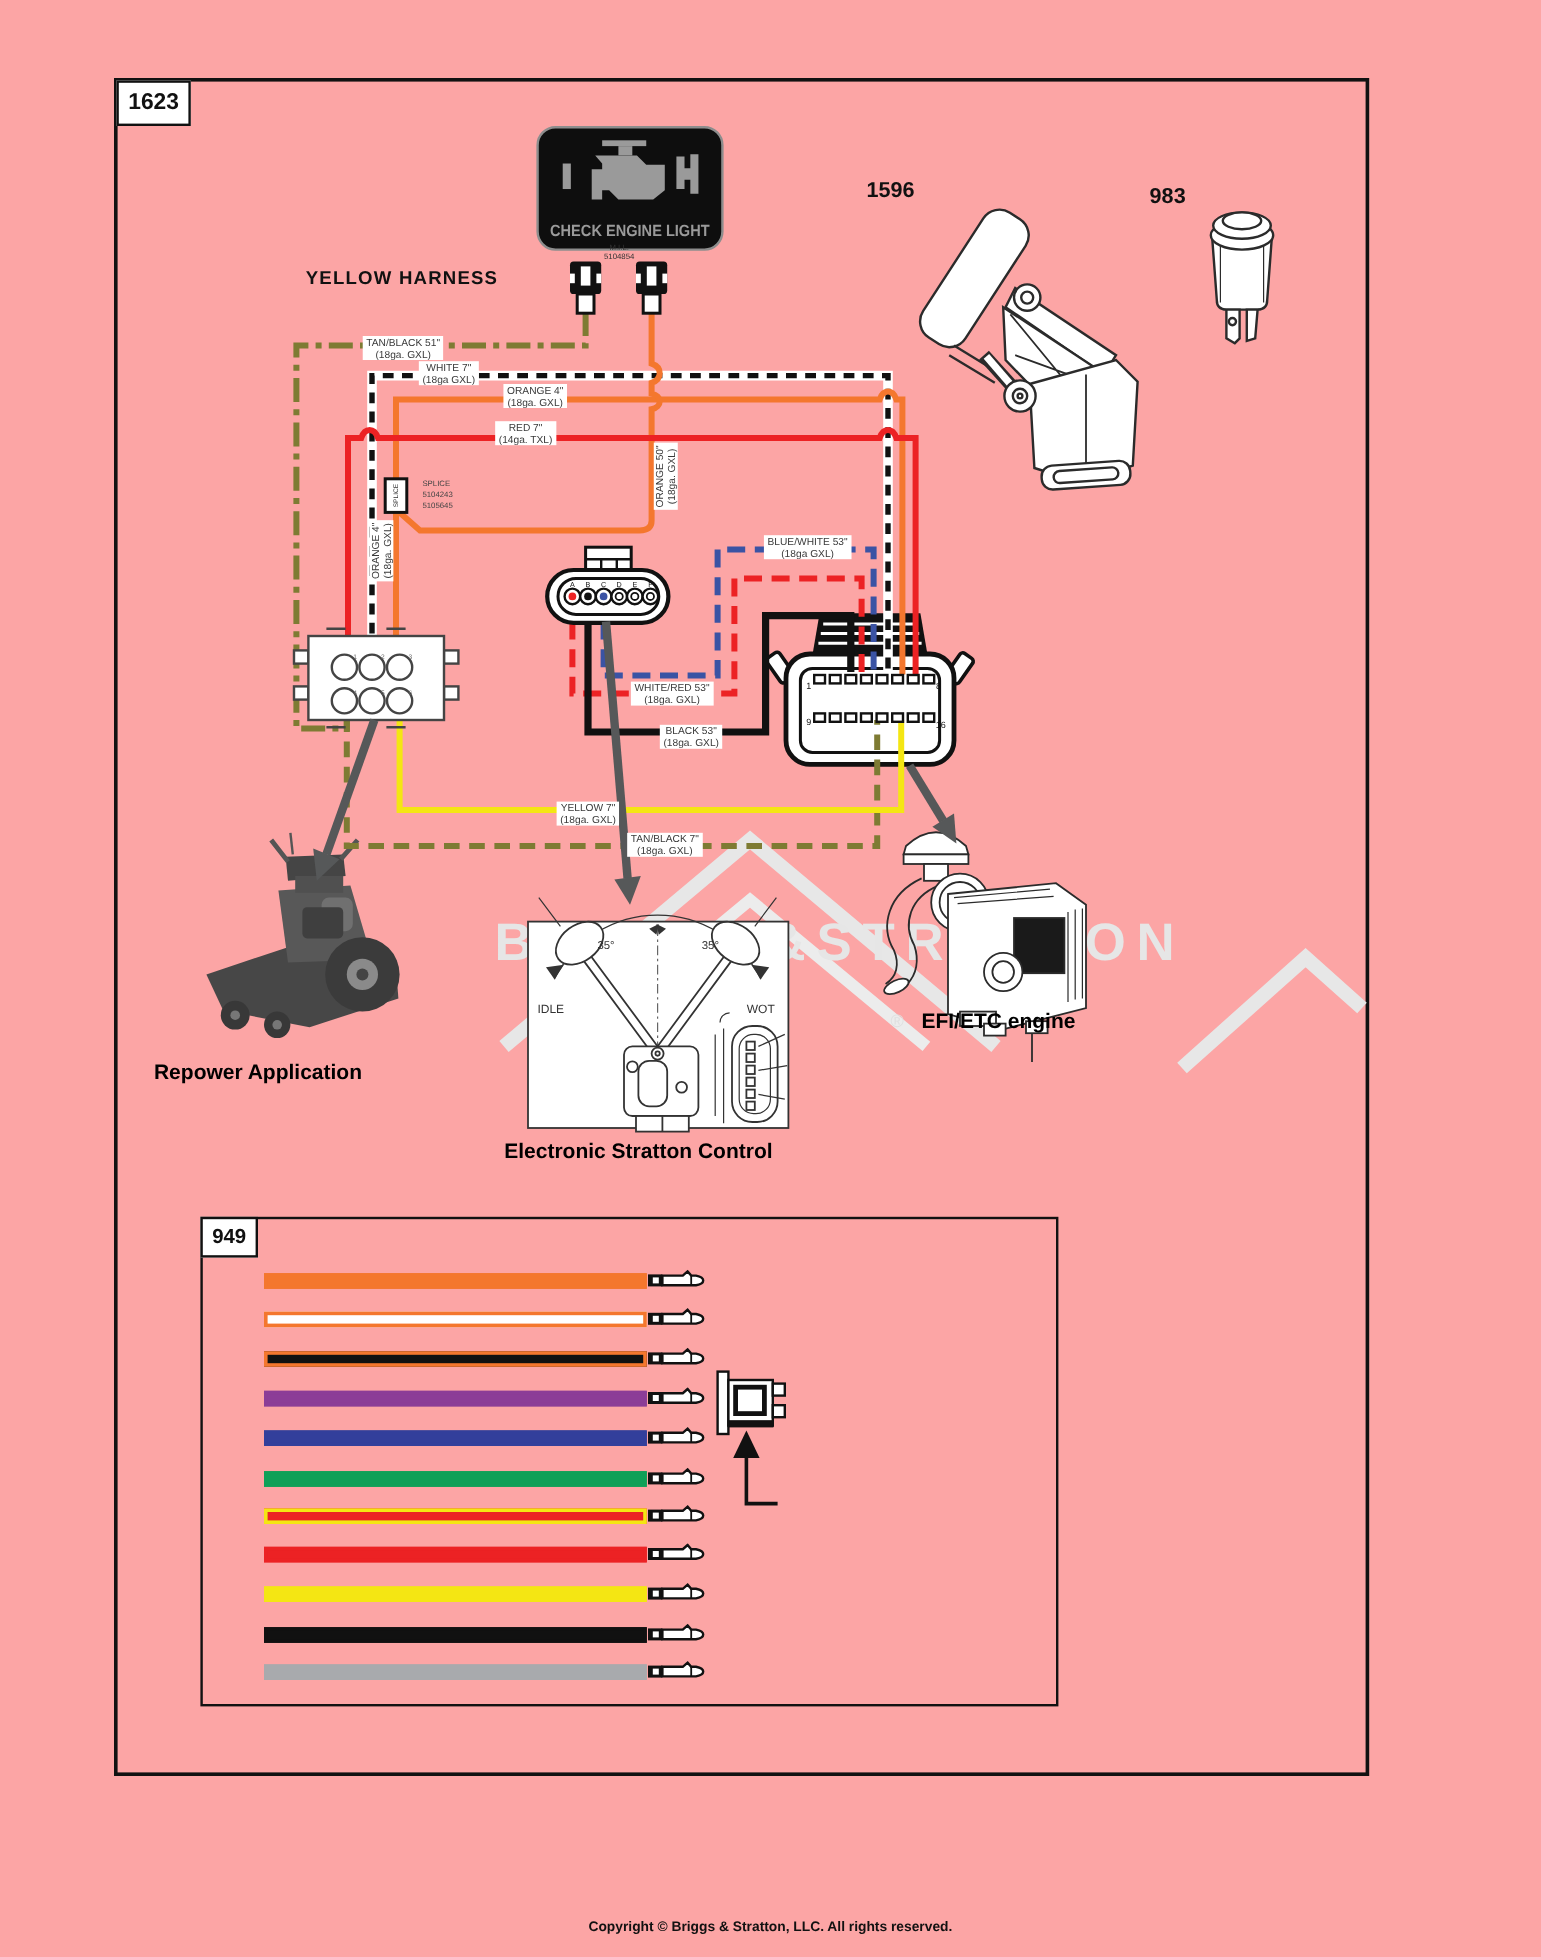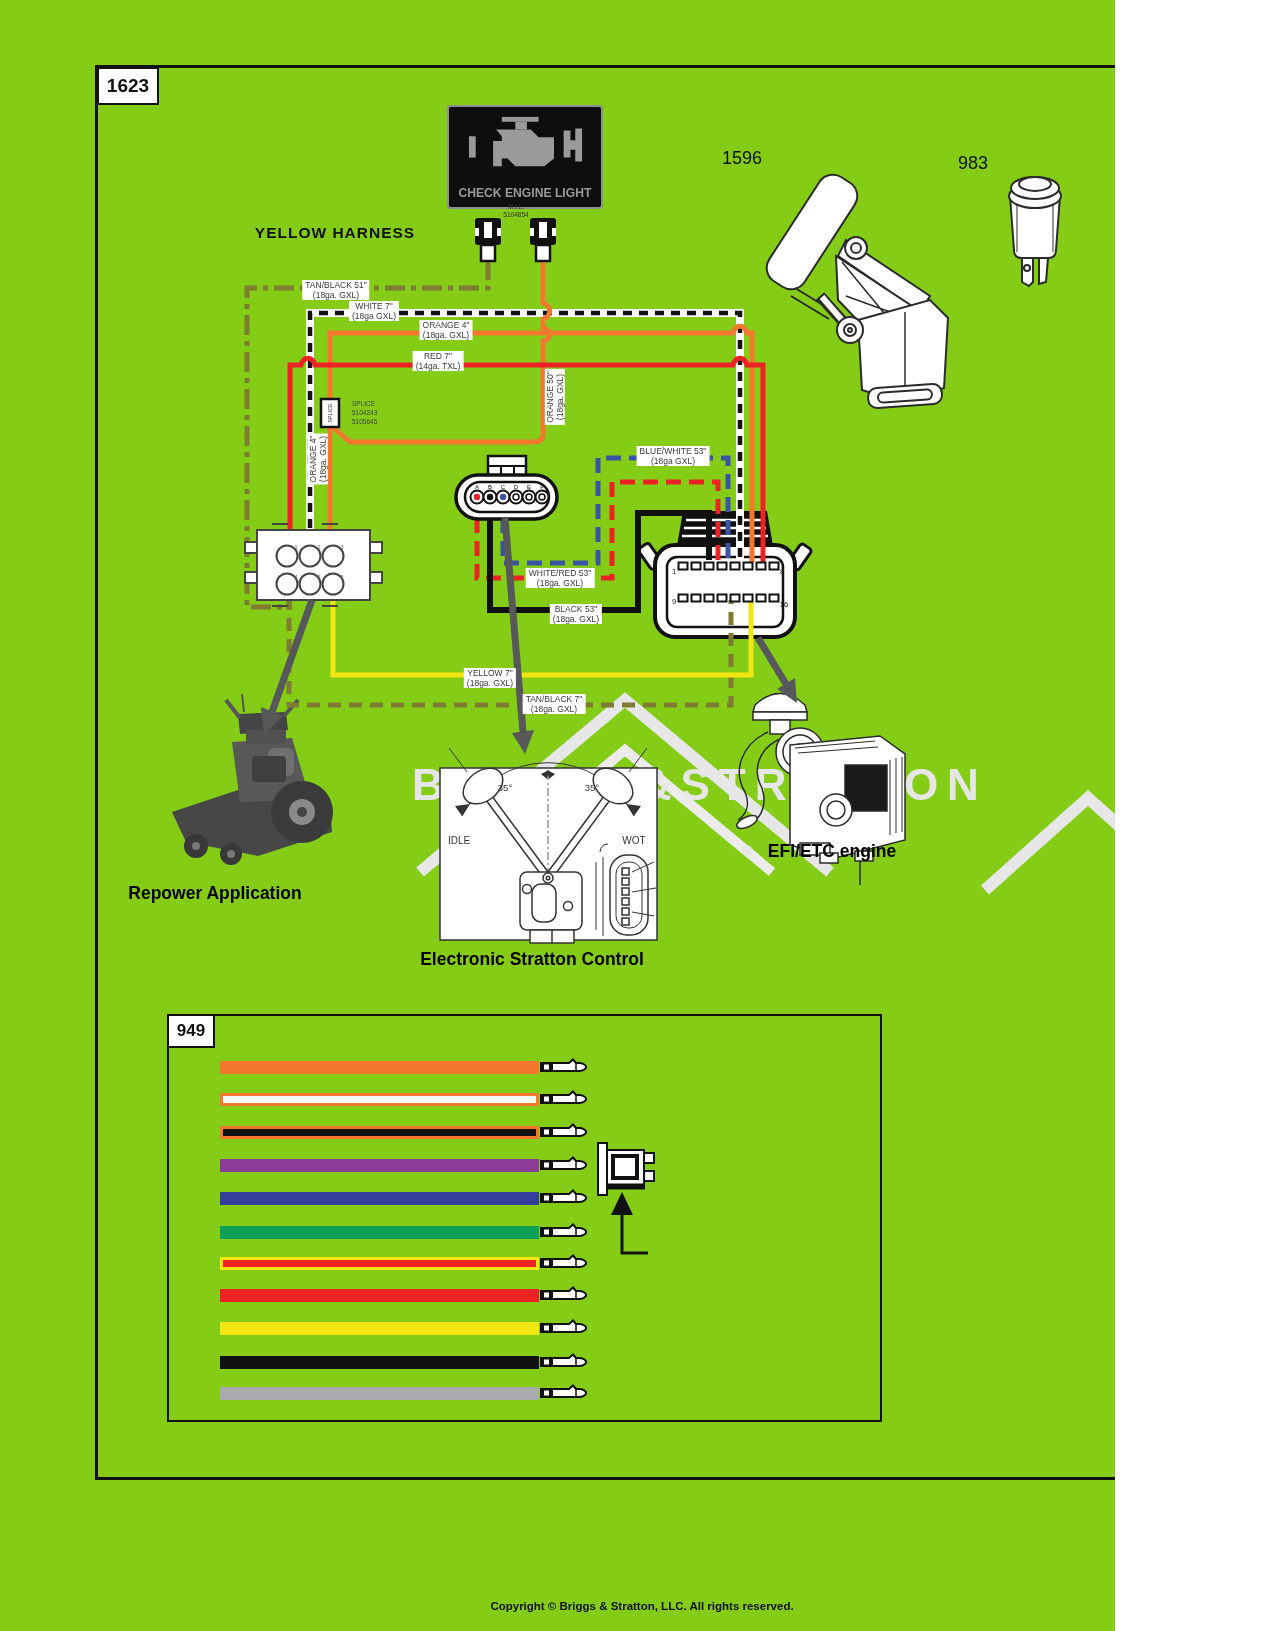--- a/index.html
+++ b/index.html
@@ -1,36 +1,36 @@
 <!DOCTYPE html>
 <html><head>
 <meta charset="utf-8">
 <style>
   html,body{margin:0;padding:0;background:#fff;}
-  .page{position:relative;width:1115px;height:1631px;background:#84cc16;
+  .page{position:relative;width:1284px;height:1631px;background:#fca5a5;
         font-family:"Liberation Sans","DejaVu Sans",sans-serif;overflow:hidden;}
   .outer{position:absolute;left:95px;top:65px;width:1040px;height:1409px;border:3px solid #111;z-index:0;}
   .figbox{position:absolute;left:97px;top:67px;width:58px;height:34px;border:2.5px solid #111;background:#fff;
           display:flex;align-items:center;justify-content:center;font-weight:700;font-size:19px;color:#111;z-index:4;}
   .diagram-svg{position:absolute;left:0;top:0;z-index:1;}
   
   .wl{position:absolute;background:#fff;color:#3a3a3a;font-size:8.5px;line-height:1.2;text-align:center;
       white-space:nowrap;transform:translateX(-50%);padding:0 3px;z-index:3;}
   .wlv{position:absolute;background:#fff;color:#3a3a3a;font-size:8.5px;line-height:1.2;text-align:center;
       white-space:nowrap;transform:translate(-50%,-50%) rotate(-90deg);padding:0 2px;z-index:3;}
   .seclabel{position:absolute;transform:translateX(-50%);font-weight:700;font-size:17.5px;color:#000;z-index:3;white-space:nowrap;}
-  .callout{position:absolute;font-weight:400;font-size:18px;color:#111;z-index:3;}
+  .callout{position:absolute;font-weight:700;font-size:18px;color:#111;z-index:3;}
   .jumper{position:absolute;left:335px;top:224px;transform:translateX(-50%);font-weight:700;font-size:15.5px;
           letter-spacing:1px;color:#111;z-index:3;white-space:nowrap;}
   .mil{position:absolute;left:516px;top:203px;transform:translateX(-50%);font-size:6.5px;line-height:1.25;
        text-align:center;color:#333;z-index:3;}
   .splice-side{position:absolute;left:352px;top:400px;font-size:6.5px;line-height:1.35;color:#444;z-index:3;text-align:left;}
   
   .badge{position:absolute;left:447px;top:105px;width:152px;height:100px;background:#0e0e0e;border:2px solid #8d8d8d;
-         border-radius:4px;z-index:3;display:flex;flex-direction:column;align-items:center;justify-content:flex-end;}
+         border-radius:16px;z-index:3;display:flex;flex-direction:column;align-items:center;justify-content:flex-end;}
   .badge .glyph{position:absolute;top:8px;left:50%;transform:translateX(-50%);}
   .badge .btext{color:#9a9a9a;font-weight:700;font-size:13.5px;white-space:nowrap;transform:scaleX(.9);
                 margin-bottom:7px;letter-spacing:0;}
   
   .kitbox{position:absolute;left:167px;top:1014px;width:711px;height:404px;border:2.5px solid #111;z-index:1;}
   .kitlabel{position:absolute;left:167px;top:1014px;width:44px;height:30px;border:2.5px solid #111;background:#fff;
             display:flex;align-items:center;justify-content:center;font-weight:700;font-size:17px;color:#111;z-index:4;}
   .kitrow{position:absolute;left:220px;height:18px;display:flex;align-items:center;z-index:2;}
   .kitbar{width:313px;height:7px;border:3px solid;}
   .lc-text{position:absolute;left:653px;top:1229px;width:226px;font-weight:700;font-size:13px;line-height:21px;

